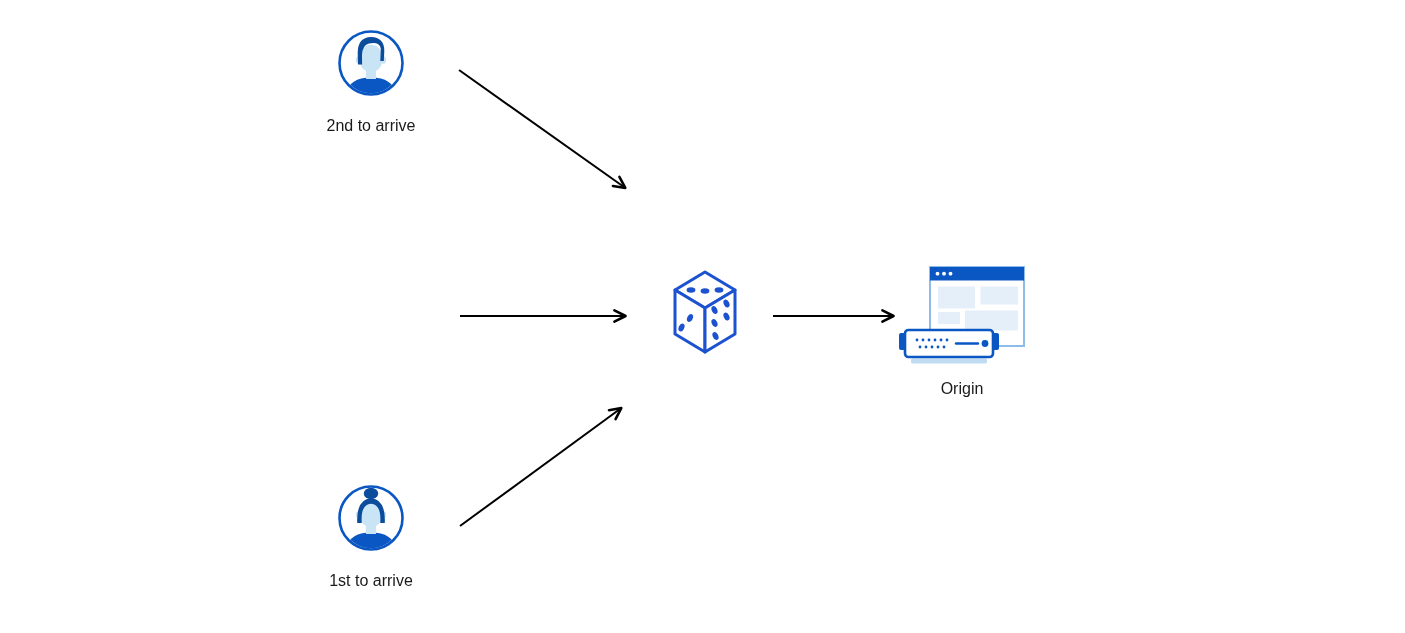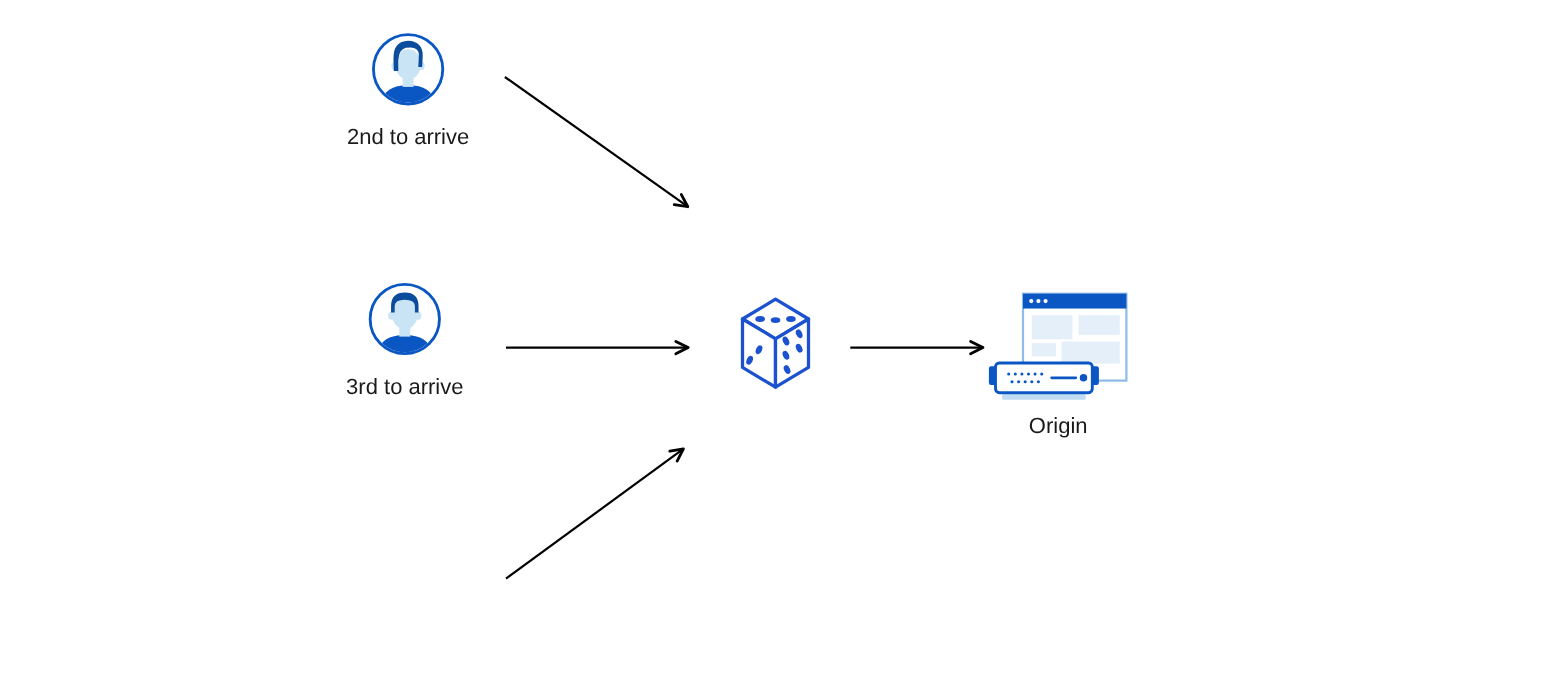--- a/index.html
+++ b/index.html
@@ -7,21 +7,21 @@
     position:relative;
     width:1405px;height:633px;
     background:var(--background,#fff);
     font-family:"Liberation Sans","DejaVu Sans",sans-serif;
     overflow:hidden;
   }
   .arrows{position:absolute;left:0;top:0;width:1405px;height:633px;}
   .node{position:absolute;display:flex;flex-direction:column;align-items:center;}
   .node-label{
     margin-top:17px;
-    font-size:20px;
+    font-size:16px;
     line-height:23px;
     color:var(--label-text,#1a1a1a);
     text-align:center;
     white-space:nowrap;
   }
   .origin-label{margin-top:12px;text-align:right;}
   
   .f-blue{fill:var(--primary-blue);}
   .s-blue{stroke:var(--primary-blue);}
   .f-navy{fill:var(--dark-navy-hair);}
@@ -63,40 +63,41 @@
         <rect class="f-skin" x="29" y="37" width="10" height="13"></rect>
         <ellipse class="f-skin" cx="21.6" cy="31" rx="2.7" ry="3.7"></ellipse>
         <ellipse class="f-skin" cx="46.4" cy="31" rx="2.7" ry="3.7"></ellipse>
         <ellipse class="f-skin" cx="34" cy="29.5" rx="11.8" ry="13.8"></ellipse>
         <path class="f-navy" d="M21,35.5 L20.7,24 Q20.5,8.5 34,8 Q47.5,8.5 47.3,22 L46.8,32 L43.3,32 L43.8,20 Q43,12.5 32,14.5 Q25.5,16 25,26 L25.1,35.5 Z"></path>
       </g>
     </svg>
     <div class="node-label">2nd to arrive</div>
   </div>
 
-  <div class="node" style="left:300px;top:256px;width:136px;">
+
+  <div class="node" style="left:303px;top:484px;width:136px;">
     <svg width="68" height="68" viewBox="0 0 68 68">
       <defs>
-          <clipPath id="avB">
+          <clipPath id="avC">
             <circle cx="34" cy="34" r="30.2"></circle>
           </clipPath>
         </defs>
       <circle cx="34" cy="34" r="31.5" fill="#fff" class="s-blue" stroke-width="2.6"></circle>
-      <g clip-path="url(#avB)">
+      <g clip-path="url(#avC)">
         <path class="f-blue" d="M9,68 Q10,48.5 34,48.5 Q58,48.5 59,68 Z"></path>
         <rect class="f-skin" x="29" y="37" width="10" height="13"></rect>
         <ellipse class="f-skin" cx="21.6" cy="31" rx="2.7" ry="3.7"></ellipse>
         <ellipse class="f-skin" cx="46.4" cy="31" rx="2.7" ry="3.7"></ellipse>
         <ellipse class="f-skin" cx="34" cy="29.5" rx="11.8" ry="13.8"></ellipse>
-        <path class="f-navy" d="M21.5,28 L21.5,22.5 Q21.5,10 34,10 Q46.5,10 46.5,22.5 L46.5,28 L43.2,28 L43.2,22 Q42.8,16.5 34,16.5 Q25.2,16.5 24.8,22 L24.8,28 Z"></path>
+        <ellipse class="f-navy" cx="34" cy="9.5" rx="7.2" ry="5.7"></ellipse>
+        <path class="f-navy" d="M20.2,39 Q19.2,15 34,14.2 Q48.8,15 47.8,39 L43.2,39 Q44.8,20.8 34,19.8 Q23.2,20.8 24.8,39 Z"></path>
       </g>
     </svg>
-    <div class="node-label">3rd to arrive</div>
+    <div class="node-label">1st to arrive</div>
   </div>
-
 
   <div class="node" style="left:668px;top:270px;">
     <svg width="74" height="84" viewBox="0 0 74 84">
       <g fill="#fff" class="s-dice" stroke-width="3" stroke-linejoin="round">
         <path d="M37,2 L67,20 L37,38 L7,20 Z"></path>
         <path d="M7,20 L37,38 L37,82 L7,64 Z"></path>
         <path d="M67,20 L37,38 L37,82 L67,64 Z"></path>
       </g>
       <g class="f-dice">
 

